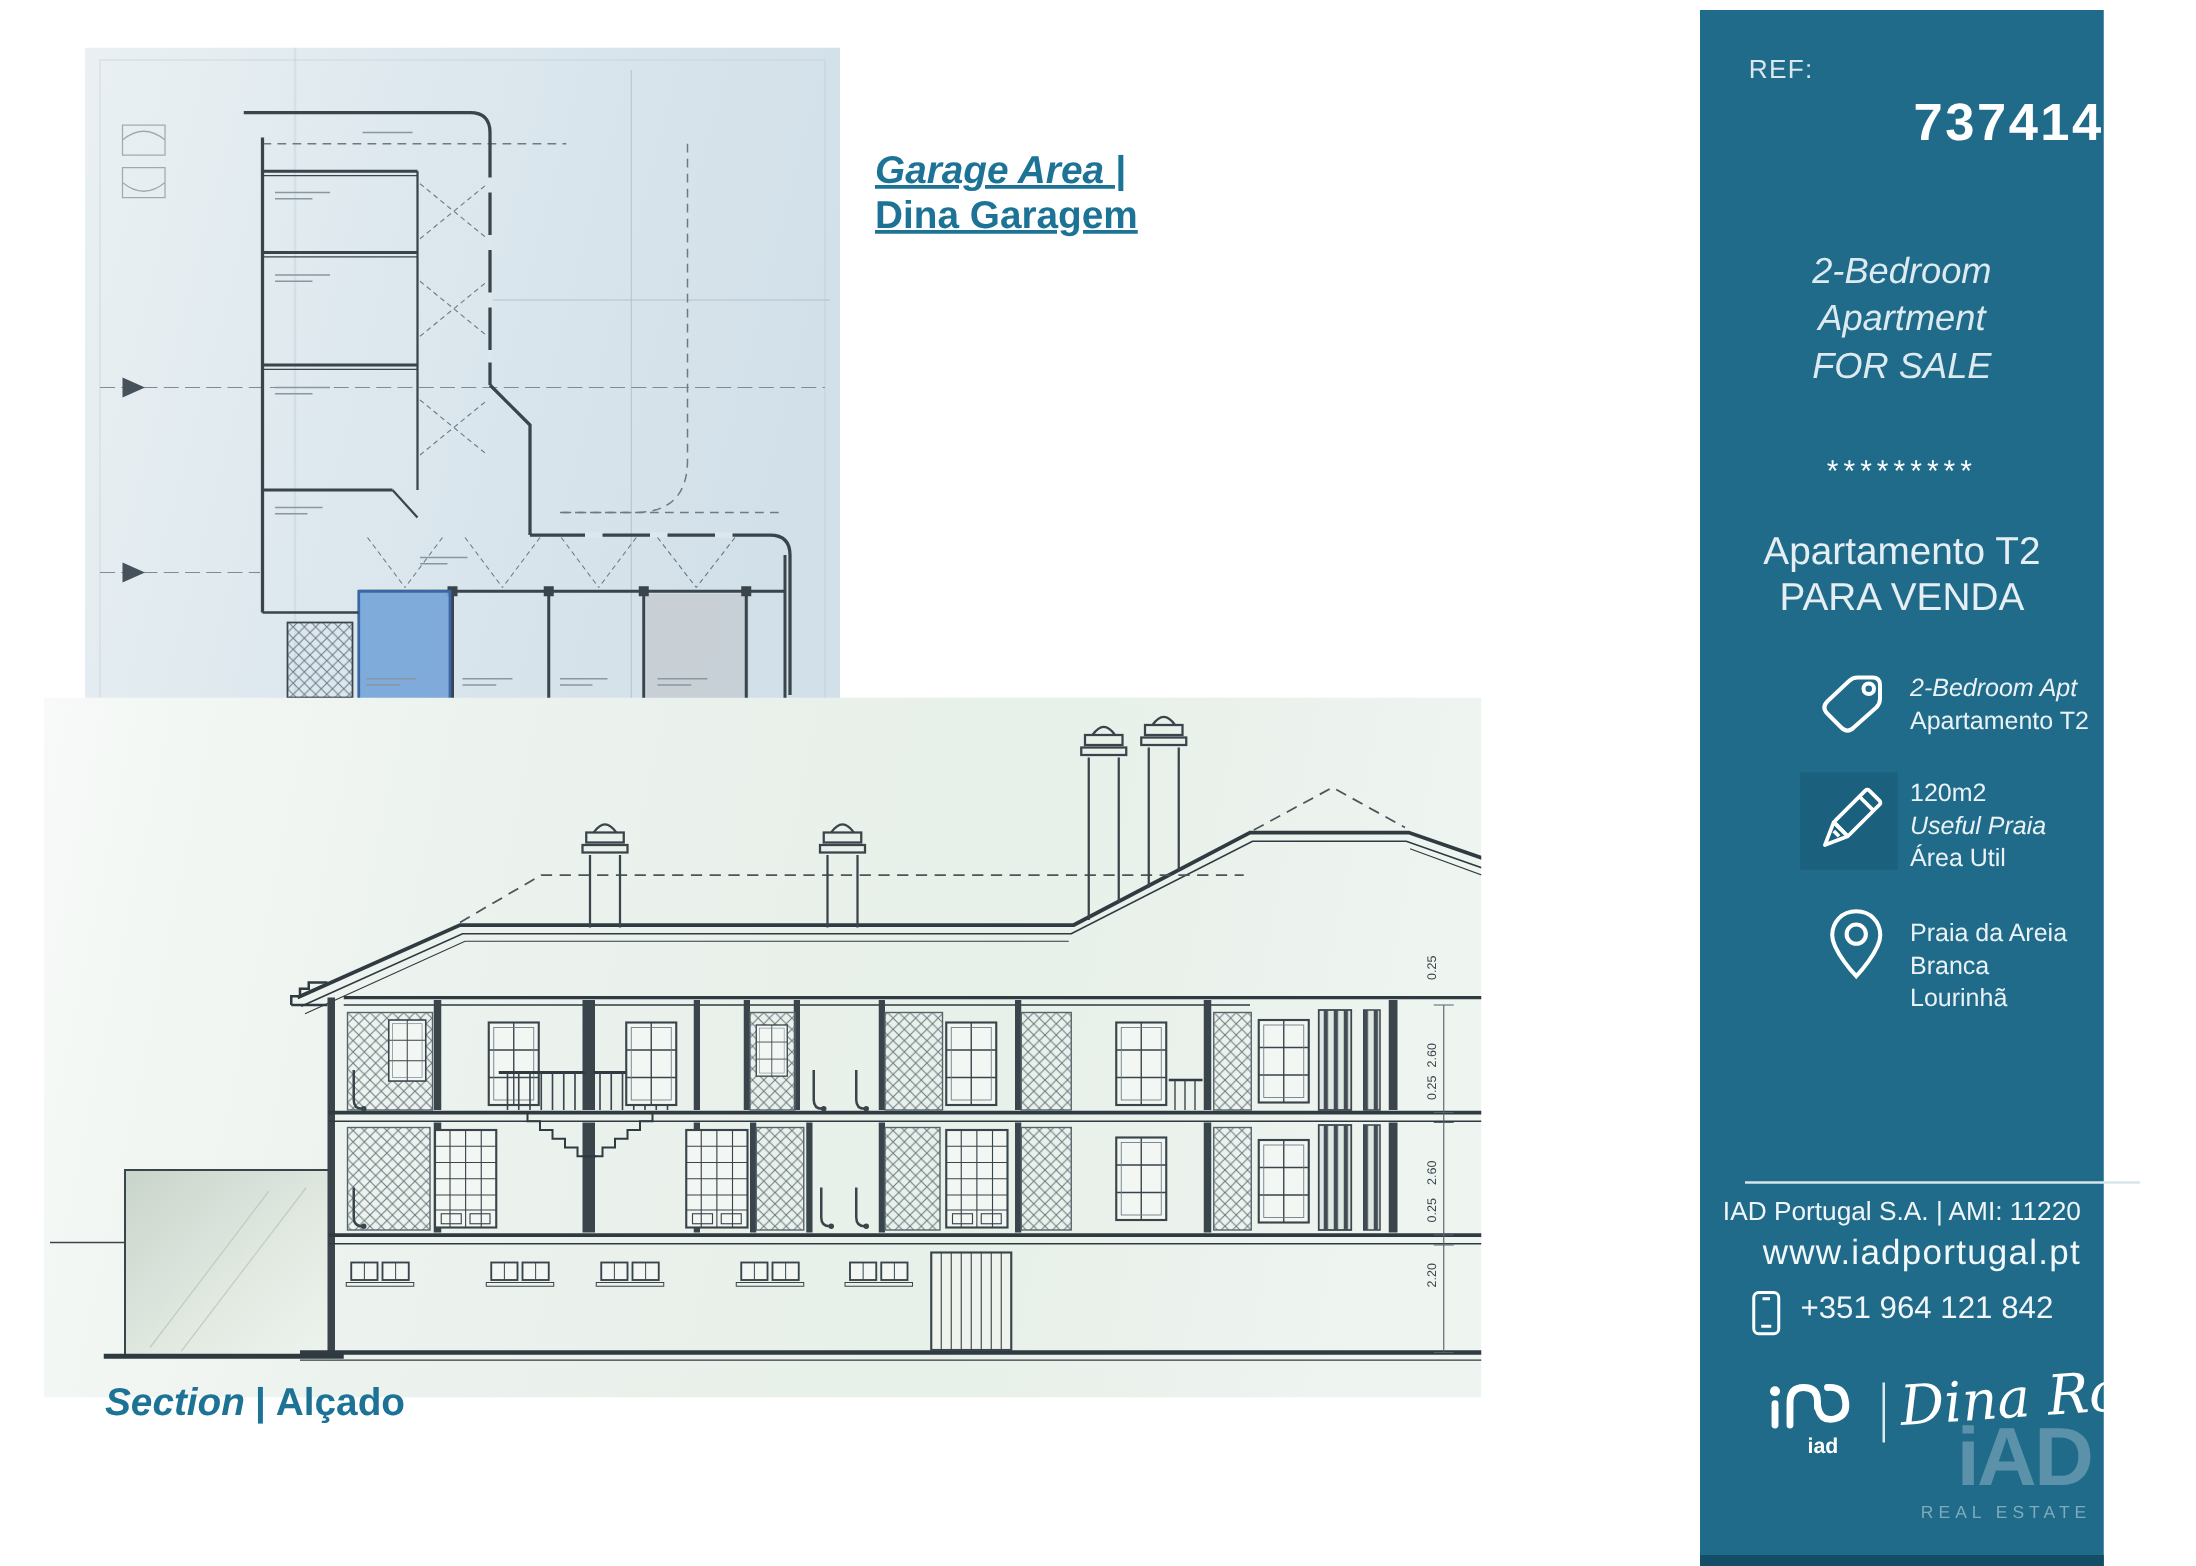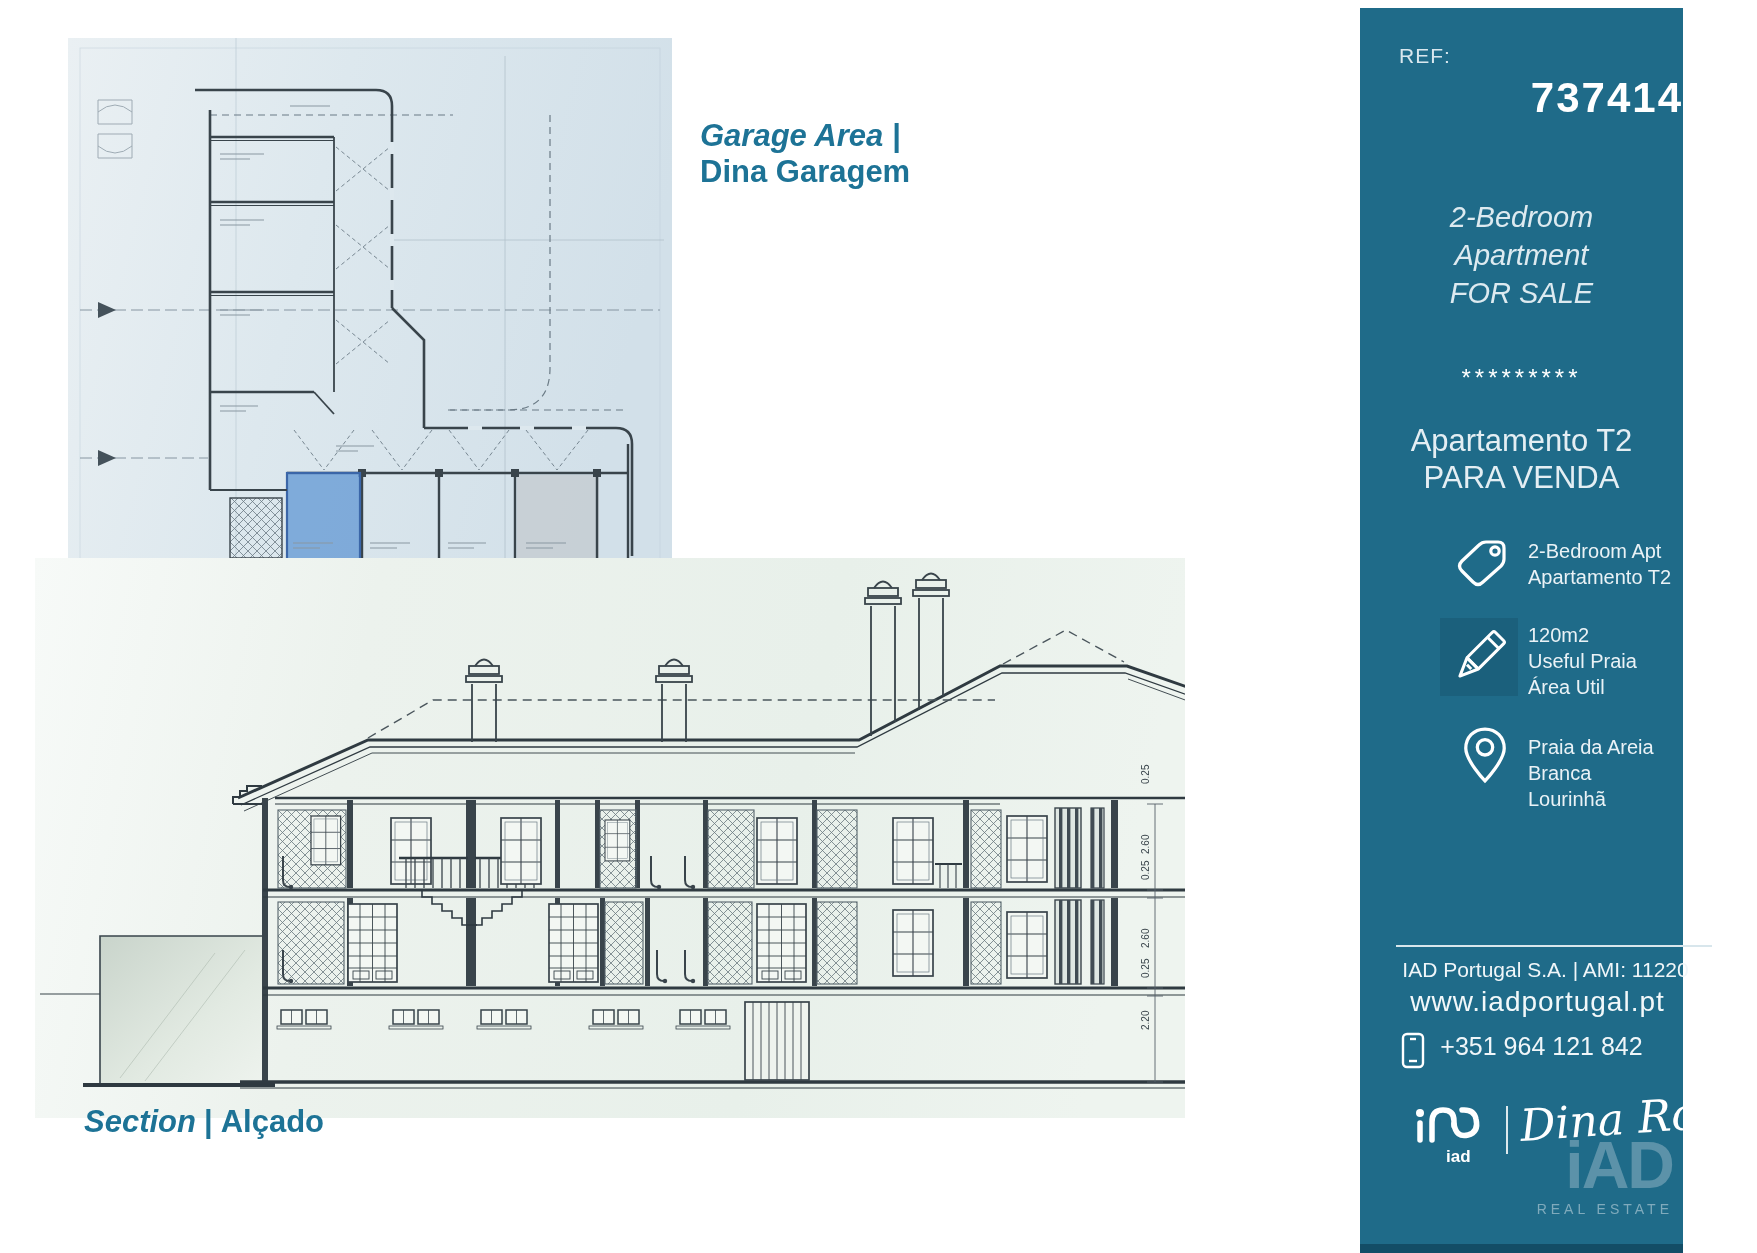--- a/index.html
+++ b/index.html
@@ -6,41 +6,41 @@
   body{font-family:"Liberation Sans", sans-serif;}
   .stage{position:relative;width:1757px;height:1253px;background:#ffffff;overflow:hidden;}
 
   
   .plan-sheet{position:absolute;left:68px;top:38px;width:604px;height:589px;}
   .section-sheet{position:absolute;left:35px;top:558px;width:1150px;height:560px;}
 
   
   .caption{position:absolute;color:#1d7396;font-weight:bold;line-height:36px;font-size:31px;}
   .caption .it{font-style:italic;}
-  .caption-garage{left:700px;top:118px;}
+  .caption-garage{left:700px;top:118px;text-decoration:underline;}
   .caption-section{left:84px;top:1104px;}
   .caption-section .sep{margin:0 8px;font-style:normal;}
 
   
   .sidebar{position:absolute;left:1360px;top:8px;width:323px;height:1245px;background:#1f6b89;color:#e7f1f5;}
   .sb-bottom-strip{position:absolute;left:0;bottom:0;width:100%;height:9px;background:#134d66;}
   .ref-label{position:absolute;left:39px;top:36px;font-size:21px;letter-spacing:1px;color:#d9e7ee;}
   .ref-number{position:absolute;left:0;top:66px;width:100%;text-align:right;font-size:42px;font-weight:bold;color:#ffffff;letter-spacing:2px;}
   .en-title{position:absolute;left:0;top:190px;width:100%;text-align:center;font-size:29px;font-style:italic;line-height:38px;color:#ddeaf0;}
   .stars{position:absolute;left:0;top:356px;width:100%;text-align:center;font-size:24px;letter-spacing:4px;color:#ffffff;}
   .pt-title{position:absolute;left:0;top:414px;width:100%;text-align:center;font-size:31px;line-height:37px;color:#e4eef3;}
   .feature-icon{position:absolute;}
   .icon-block{position:absolute;left:80px;top:610px;width:78px;height:78px;background:#1b607c;}
   .feature-text{position:absolute;left:168px;font-size:20px;line-height:26px;color:#eaf2f6;}
   .ft-tag{top:530px;}
   .ft-area{top:614px;}
   .ft-loc{top:726px;}
-  .feature-text .it{}
+  .feature-text .it{font-style:italic;}
   .sb-divider{position:absolute;left:36px;top:937px;width:316px;border-top:2px solid #d8e6ec;}
-  .sb-company{position:absolute;left:0;top:950px;width:100%;text-align:center;font-size:21px;color:#f0f6f9;padding-left:24px;}
+  .sb-company{position:absolute;left:0;top:950px;width:100%;text-align:center;font-size:21px;color:#f0f6f9;}
   .sb-site{position:absolute;left:16px;top:978px;width:100%;text-align:center;font-size:28px;letter-spacing:1px;color:#f2f8fa;}
   .sb-phone{position:absolute;left:0;top:1024px;width:100%;display:flex;justify-content:center;align-items:flex-start;gap:14px;font-size:25px;color:#f0f6f9;}
   .brand-logo{position:absolute;left:48px;top:1086px;}
   .brand-sep{position:absolute;left:146px;top:1098px;width:2px;height:48px;background:rgba(255,255,255,.85);}
   .brand-agent{position:absolute;left:160px;top:1084px;font-family:"DejaVu Serif", serif;font-style:italic;font-size:44px;color:#ffffff;transform:rotate(-4deg);white-space:nowrap;}
   .watermark{position:absolute;right:10px;top:1124px;text-align:right;line-height:1;}
   .watermark .wm-main{font-size:66px;font-weight:800;color:rgba(205,222,230,.35);letter-spacing:-2px;}
   .watermark .wm-sub{font-size:14px;letter-spacing:4px;color:rgba(205,222,230,.55);margin-top:4px;}
   svg{display:block;}
 </style>

